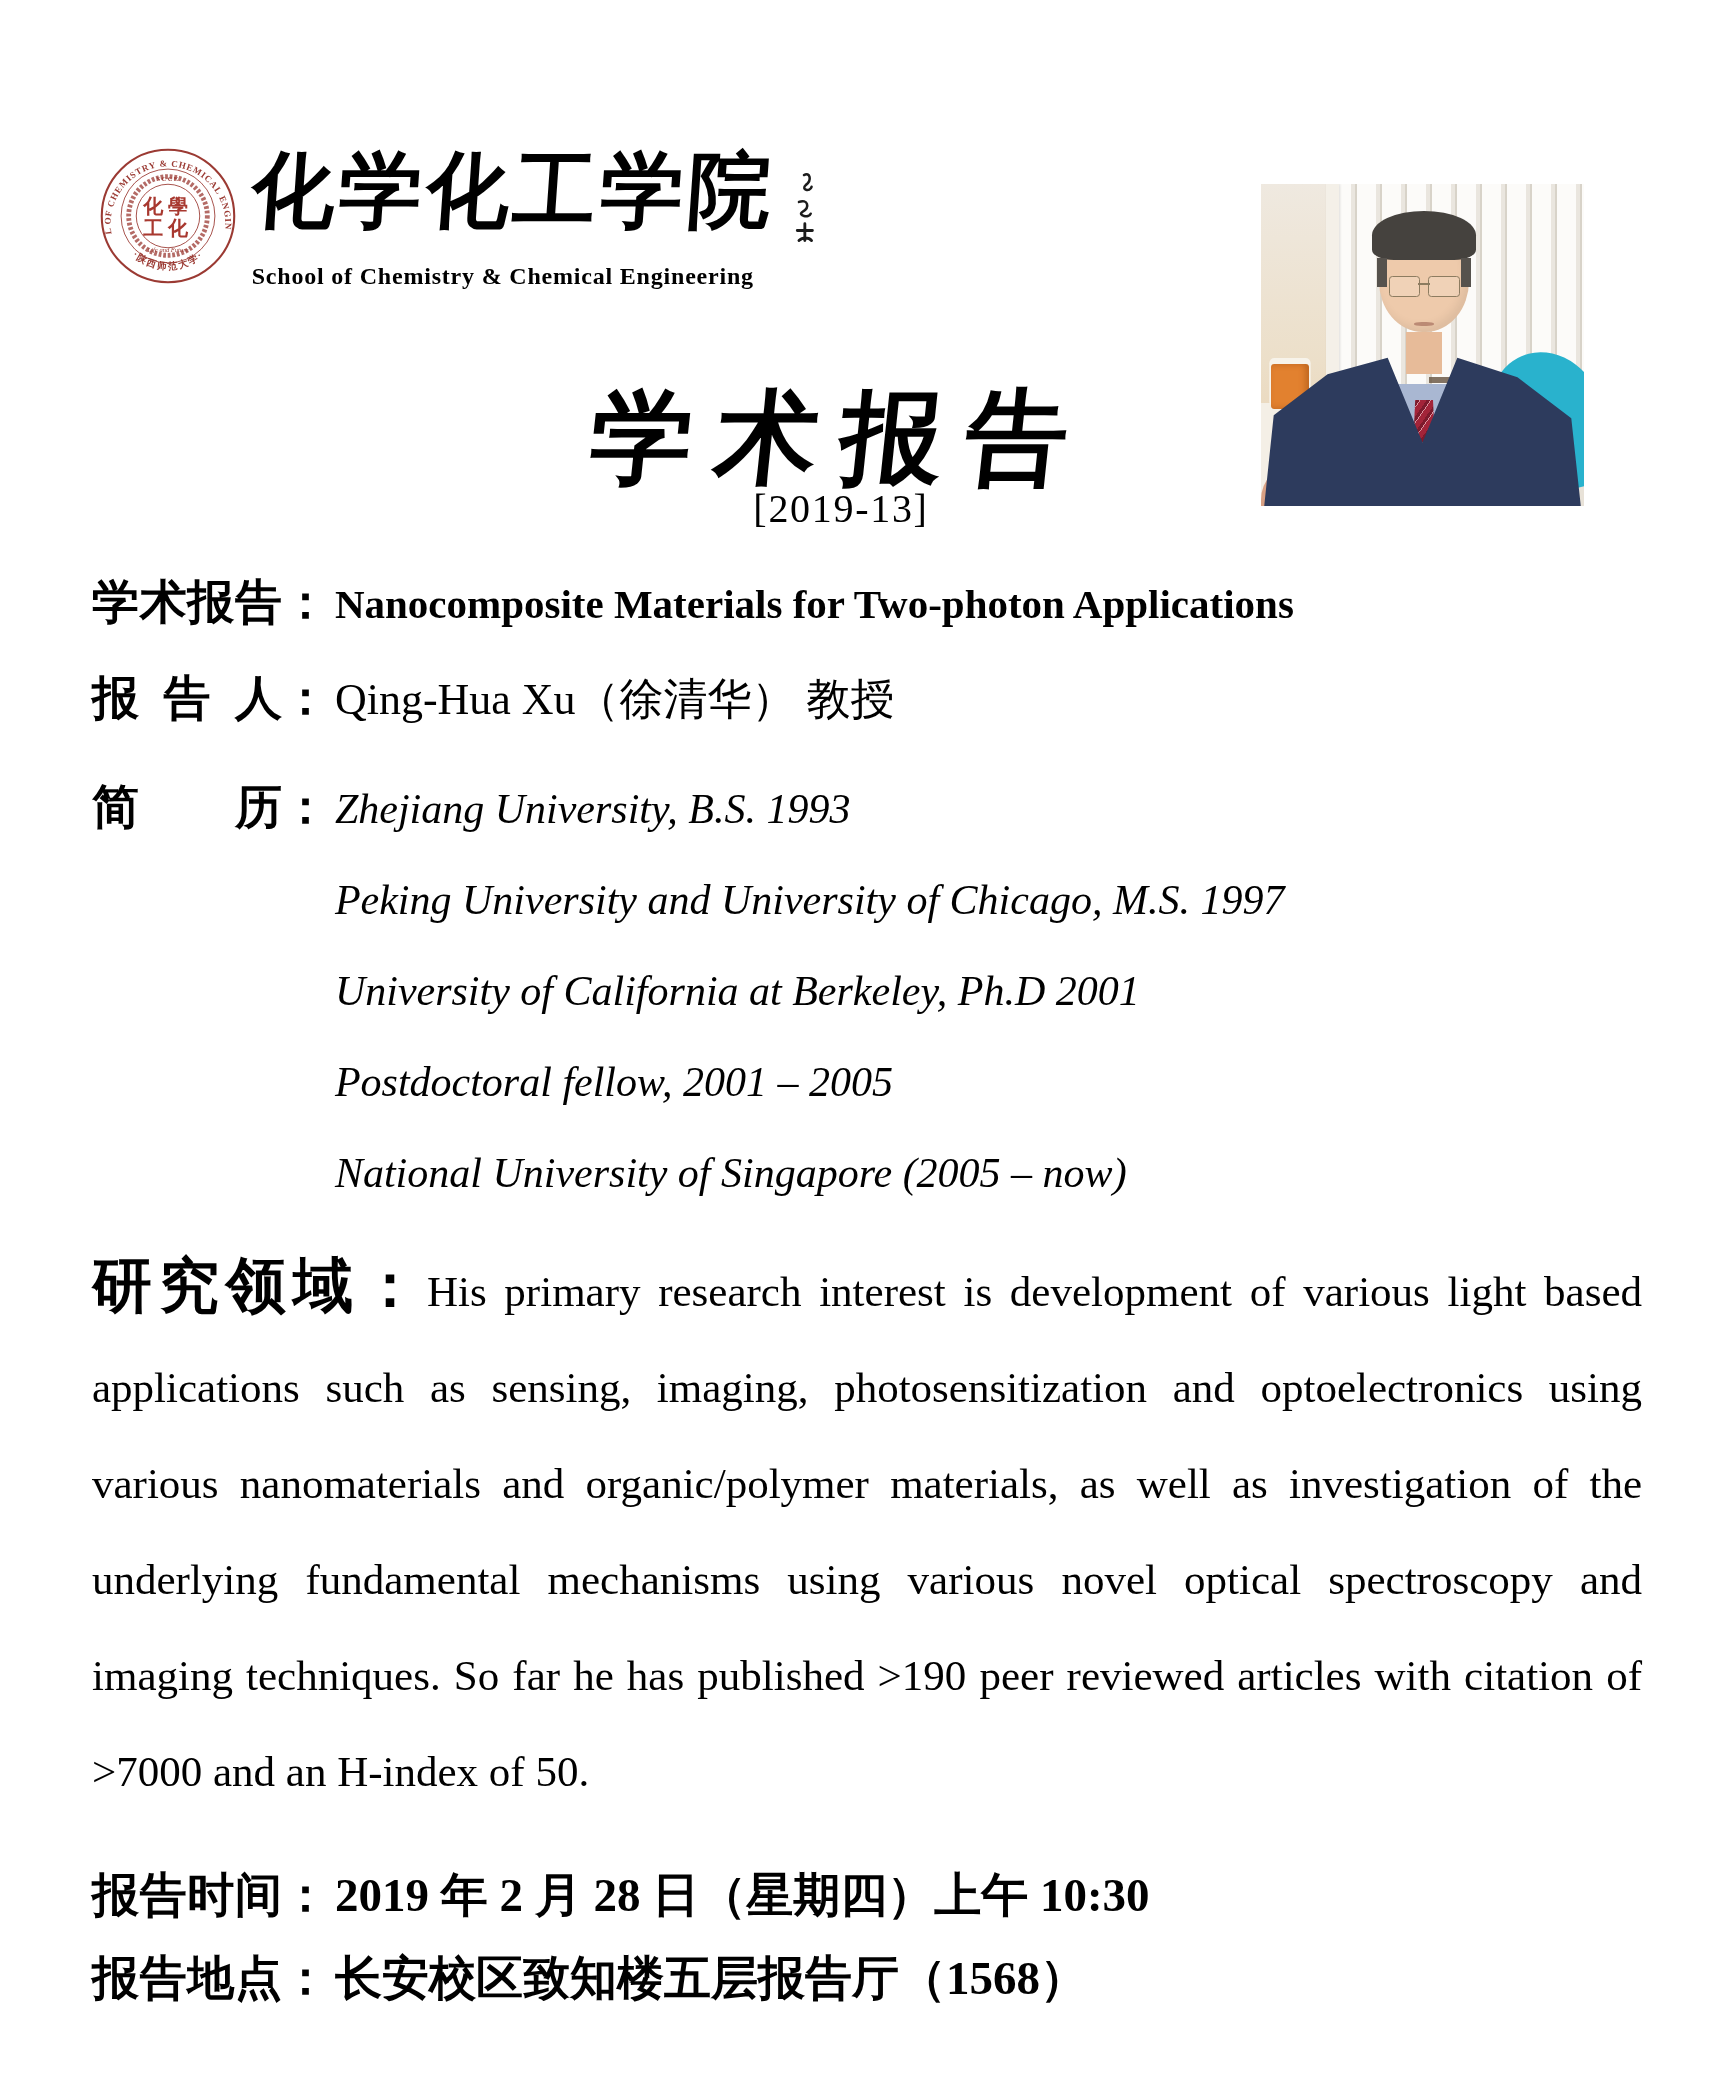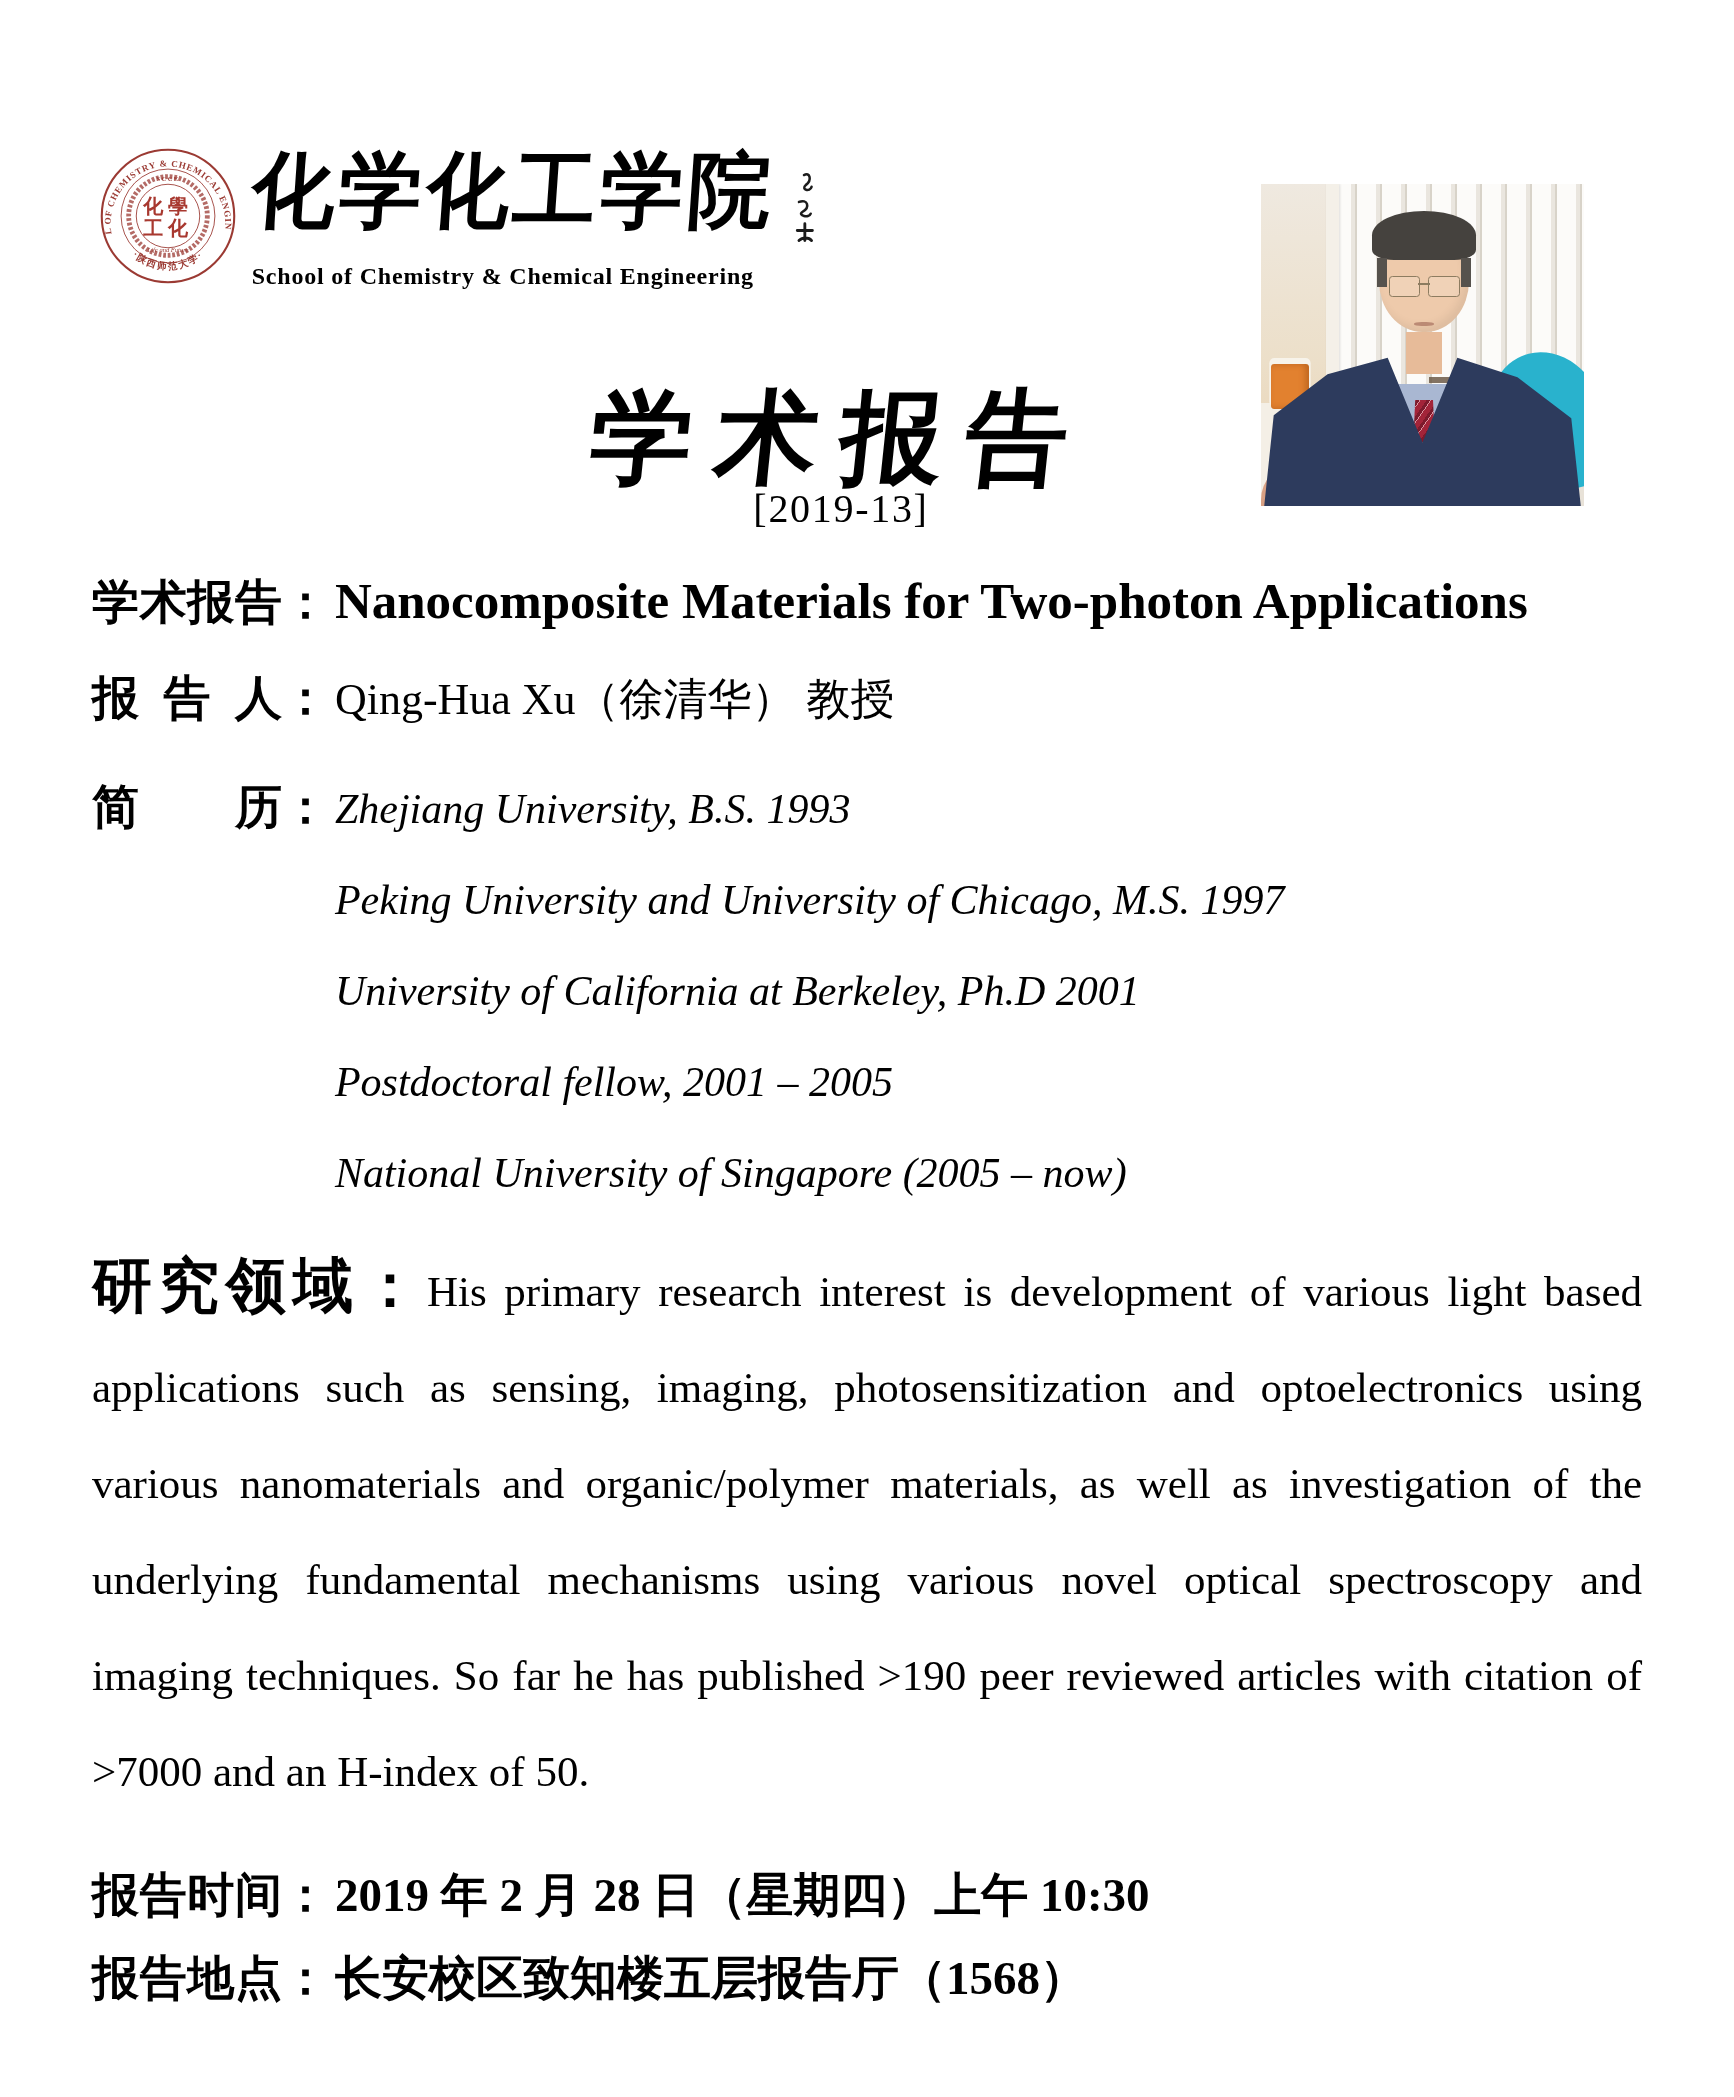--- a/index.html
+++ b/index.html
@@ -54,21 +54,21 @@
      font-family:"DejaVu Serif","Liberation Serif",serif;}
   .issue{position:absolute;left:0;top:485px;width:1682px;text-align:center;font-size:40px;letter-spacing:1.7px;}
 
   
   .content{position:absolute;left:92px;top:571px;width:1550px;}
   .frow{display:flex;align-items:baseline;}
   .fleft{flex:0 0 237px;white-space:nowrap;}
   .lab{display:inline-block;width:190px;font-weight:700;font-size:47px;
        text-align:justify;text-align-last:justify;}
   .colon{font-weight:700;font-size:47px;}
-  .val-title{flex:1;font-weight:700;font-size:51px;padding-left:5.9px;}
+  .val-title{flex:1;font-weight:700;font-size:41px;padding-left:5.9px;}
   .val-speaker{flex:1;font-size:44px;padding-left:5.9px;}
   .row2{margin-top:33px;}
   .bio{margin-top:34px;}
   .bio-items{flex:1;padding-left:5.9px;font-size:42px;line-height:91px;font-style:italic;}
   .bio-items > div{white-space:nowrap;}
   .research{margin-top:19.3px;font-size:43px;line-height:96px;text-align:justify;}
   .research b{font-size:60px;}
   .trow{margin-top:44px;}
   .vrow{margin-top:20px;}
   .val-bold{flex:1;font-weight:700;font-size:47px;padding-left:5.9px;}

